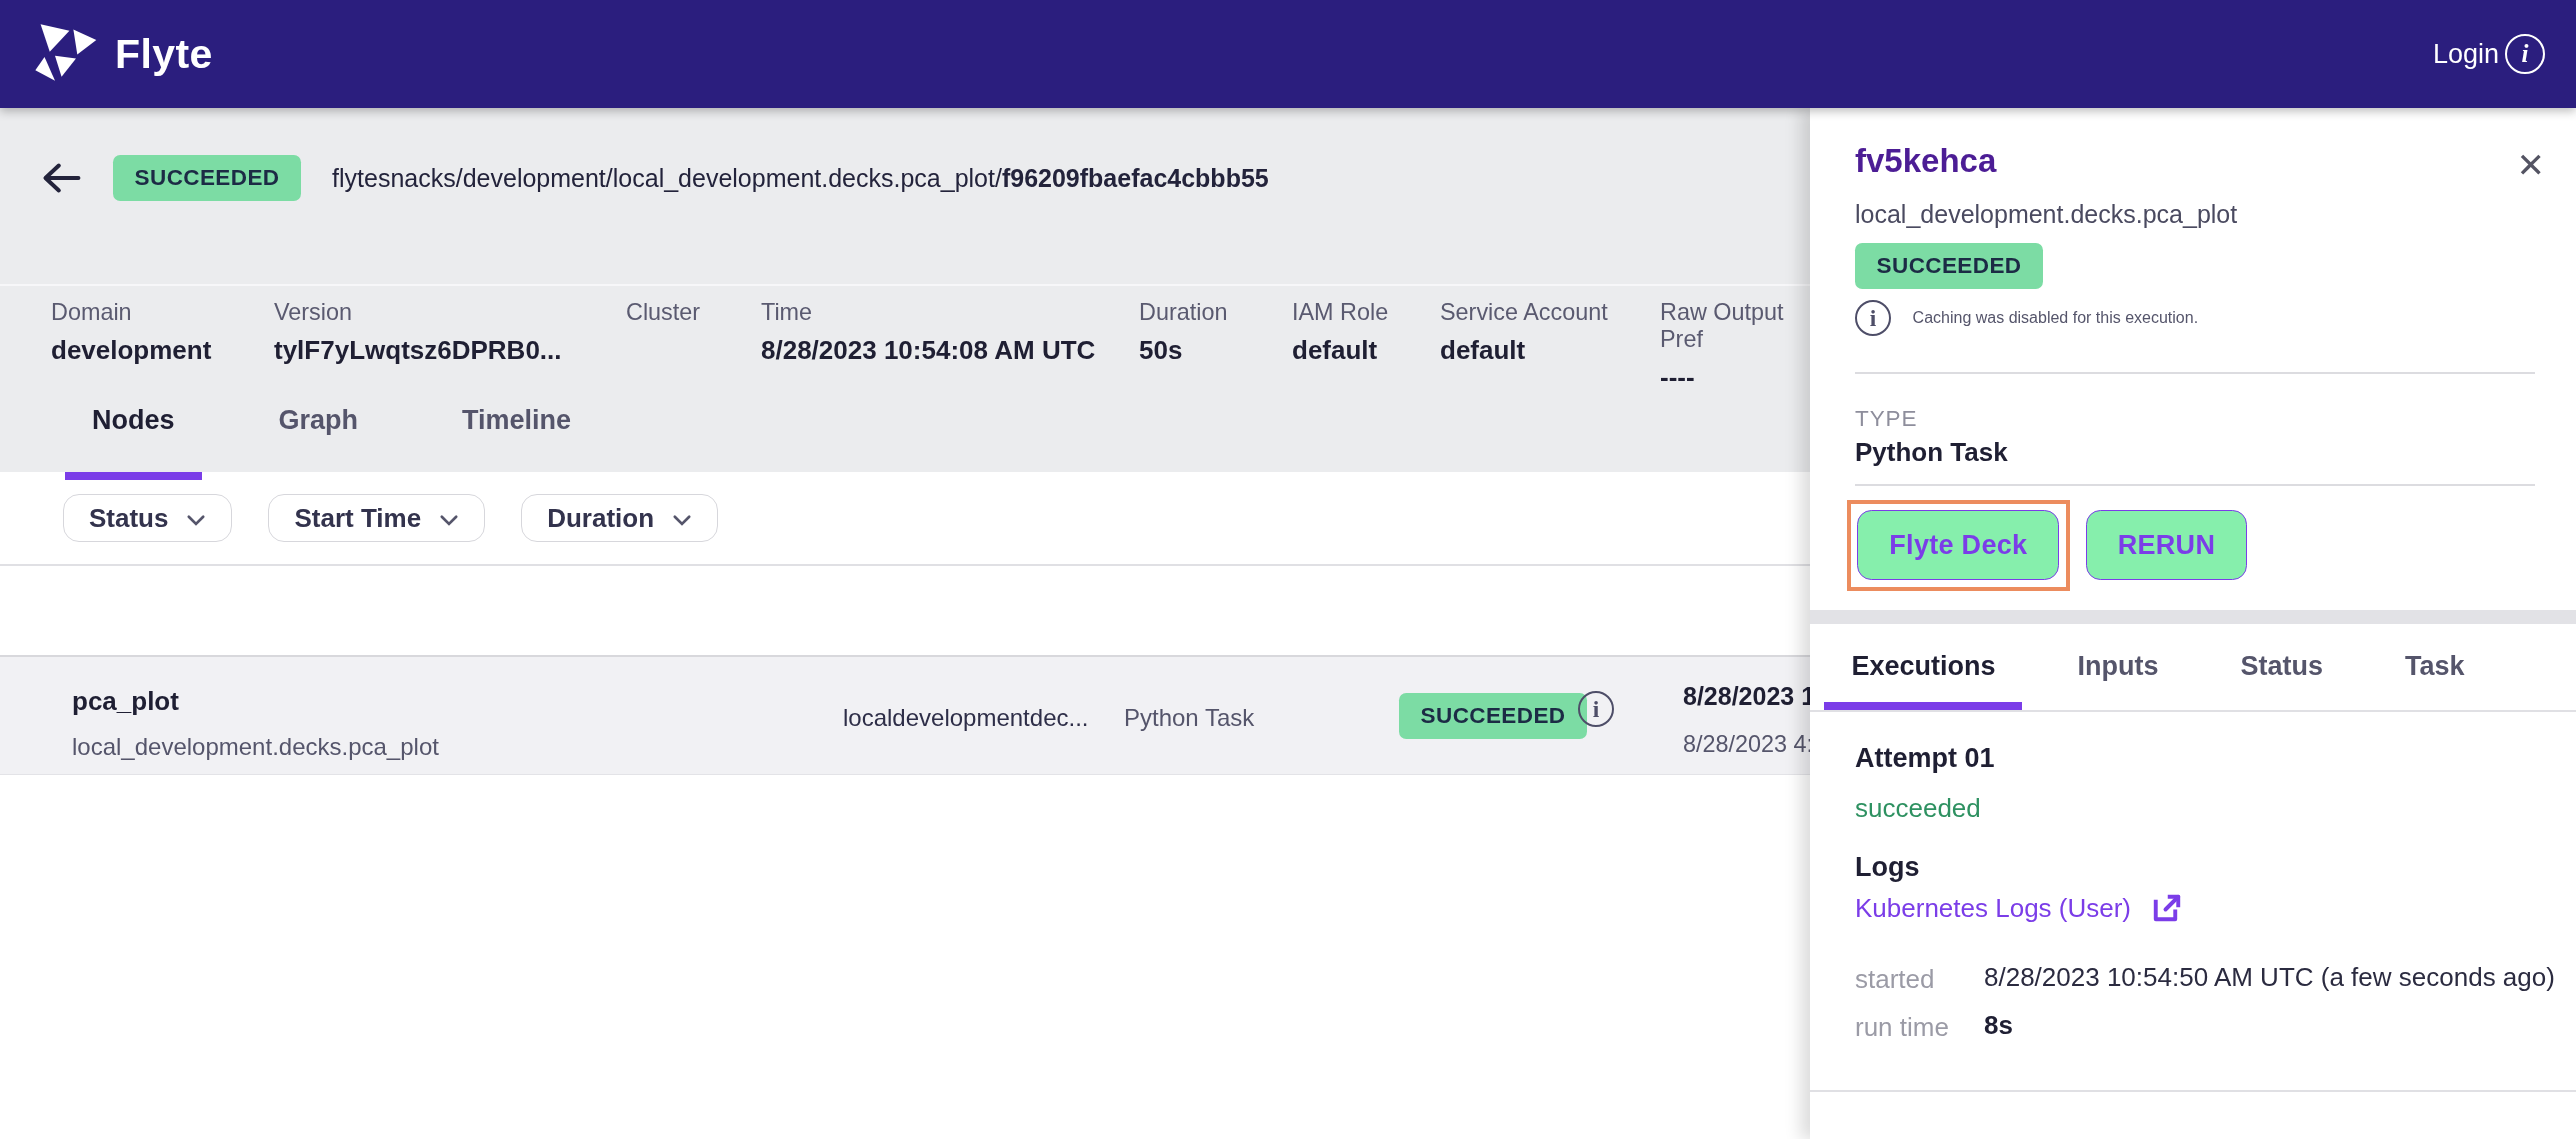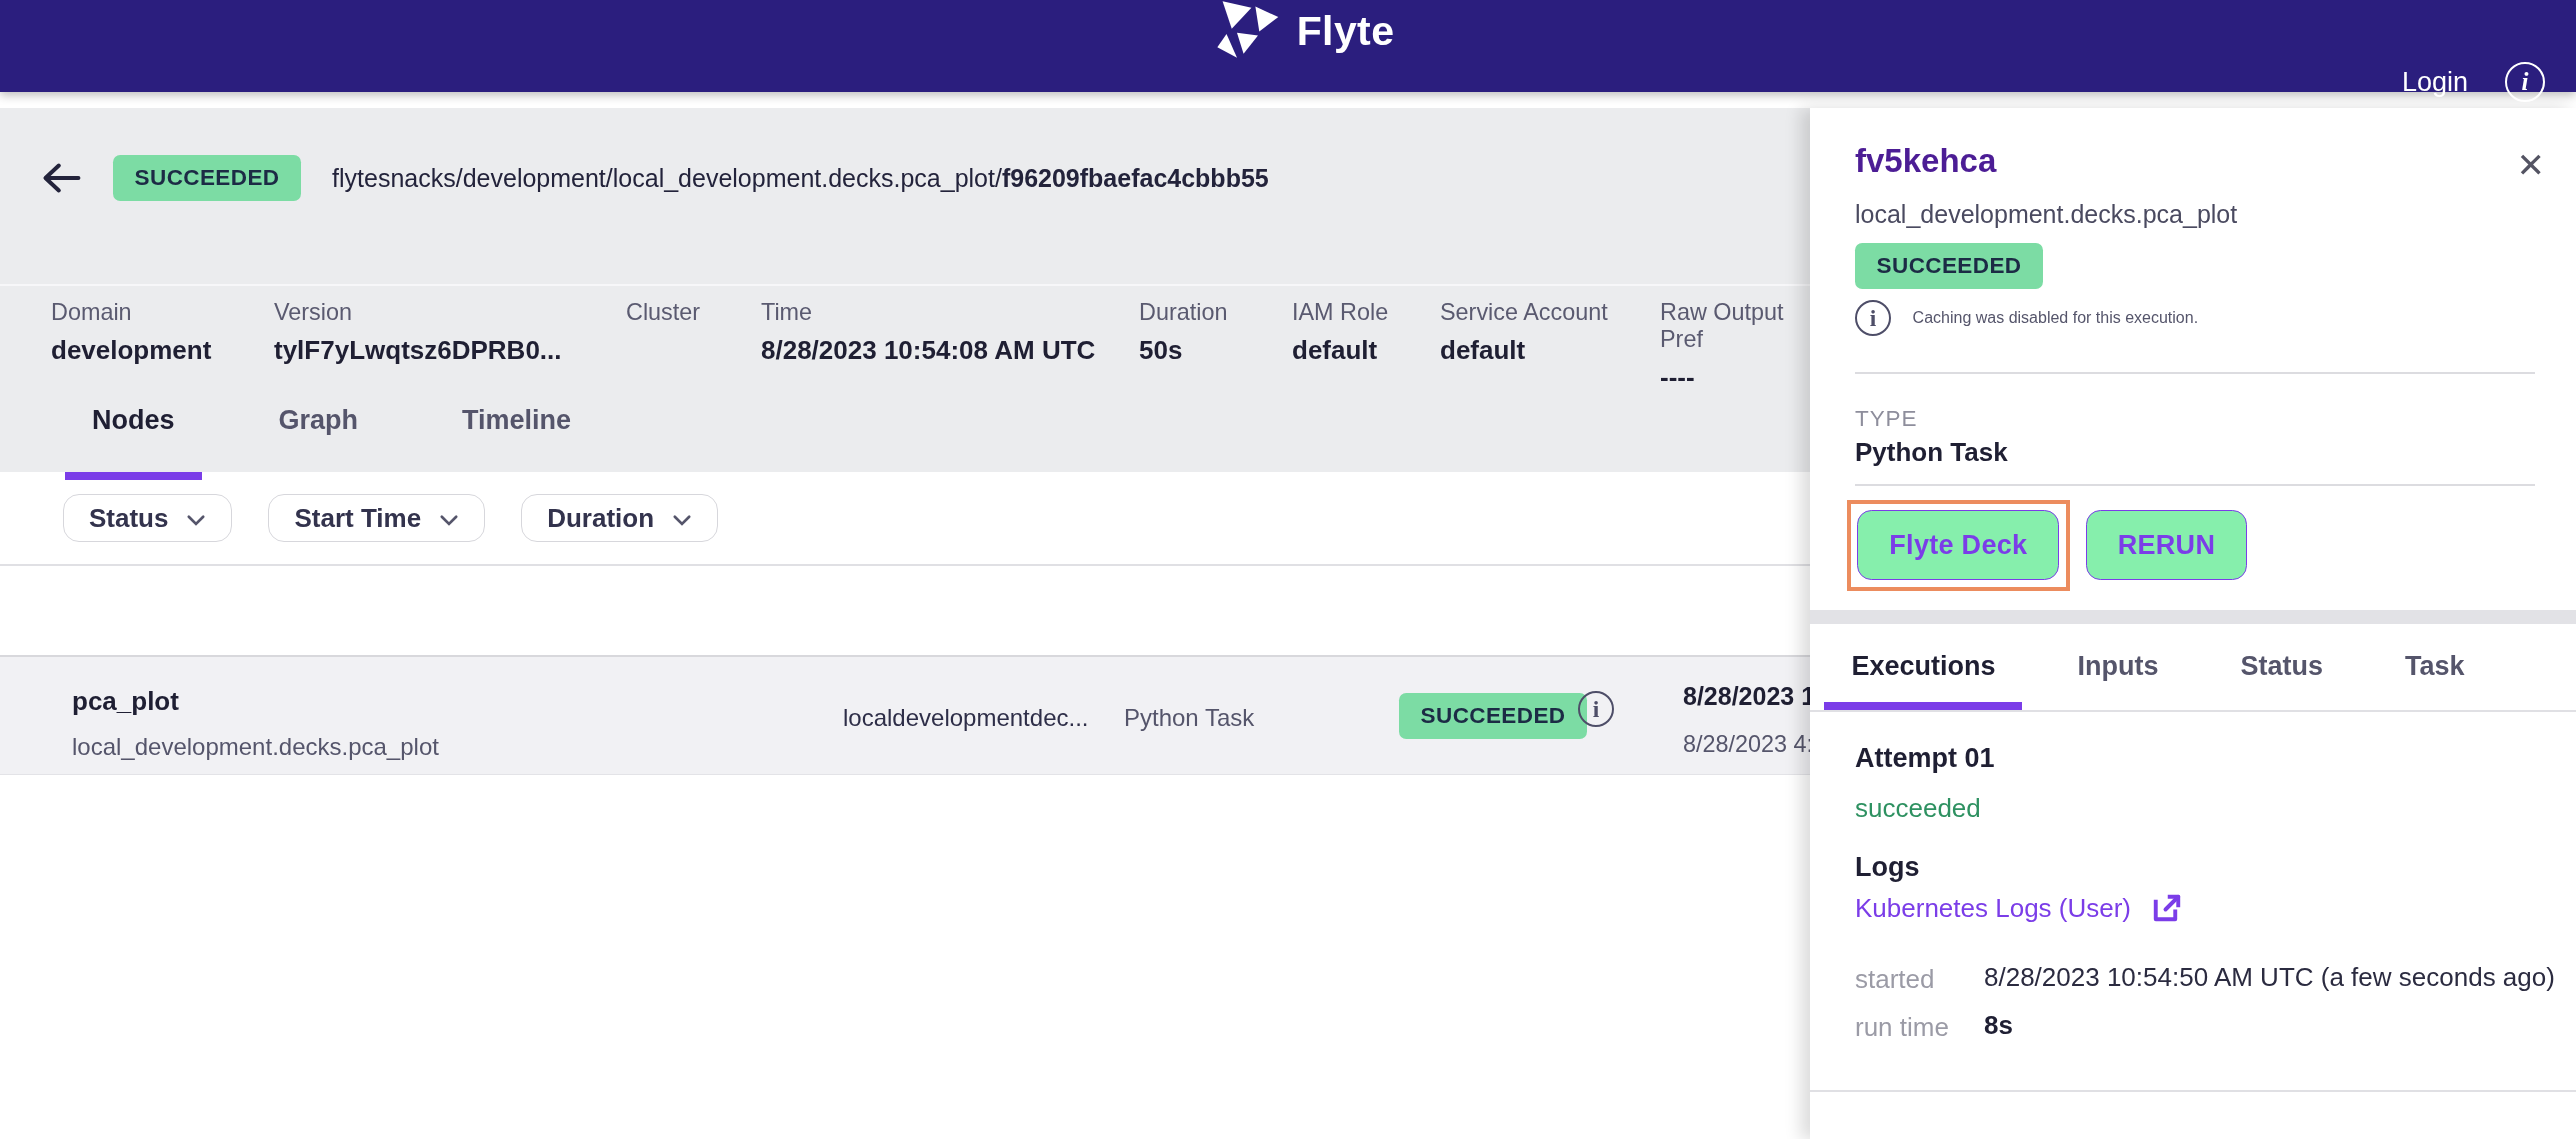--- a/index.html
+++ b/index.html
@@ -1,26 +1,26 @@
 <!DOCTYPE html>
 <html style="font-size:14.4px"><head>
 <meta charset="utf-8">
 <style>
   * { margin:0; padding:0; box-sizing:border-box; }
   html,body { width:2576px; height:1140px; overflow:hidden; background:#fff;
               font-family:"Liberation Sans", sans-serif; }
   #app { position:relative; width:2576px; height:1140px; }
 
   
-  .navbar { position:absolute; left:0; top:0; width:100%; height:92px;
+  .navbar { position:absolute; left:0; top:0; width:100%; height:108px;
             background:#2b1e7e; display:flex; align-items:center;
-            box-shadow:0 3.6px 9px rgba(0,0,0,.25); z-index:30;flex-direction:column; }
+            box-shadow:0 3.6px 9px rgba(0,0,0,.25); z-index:30; }
   .brand { display:flex; align-items:center; gap:16px; margin-left:32px; }
   .brand-name { color:#fff; font-size:41px; font-weight:700; letter-spacing:0.4px; }
-  .nav-right { margin-left:auto; margin-right:31px; display:flex; align-items:center; gap:37px; }
+  .nav-right { margin-left:auto; margin-right:31px; display:flex; align-items:center; gap:6px; }
   .login { color:#fff; font-size:27px; cursor:pointer; }
   .nav-info { width:40px; height:40px; border:2.7px solid #fff; border-radius:50%;
               display:flex; align-items:center; justify-content:center;
               color:#fff; font-family:"Liberation Serif", serif; font-style:italic;
               font-weight:700; font-size:25px; cursor:pointer; }
 
   
   .main { position:absolute; left:0; top:108px; width:1810px; height:1032px;
           background:#fff; overflow:hidden; }
   .header-gray { position:absolute; left:0; top:0; width:100%; height:364px; background:#ebecee; }

